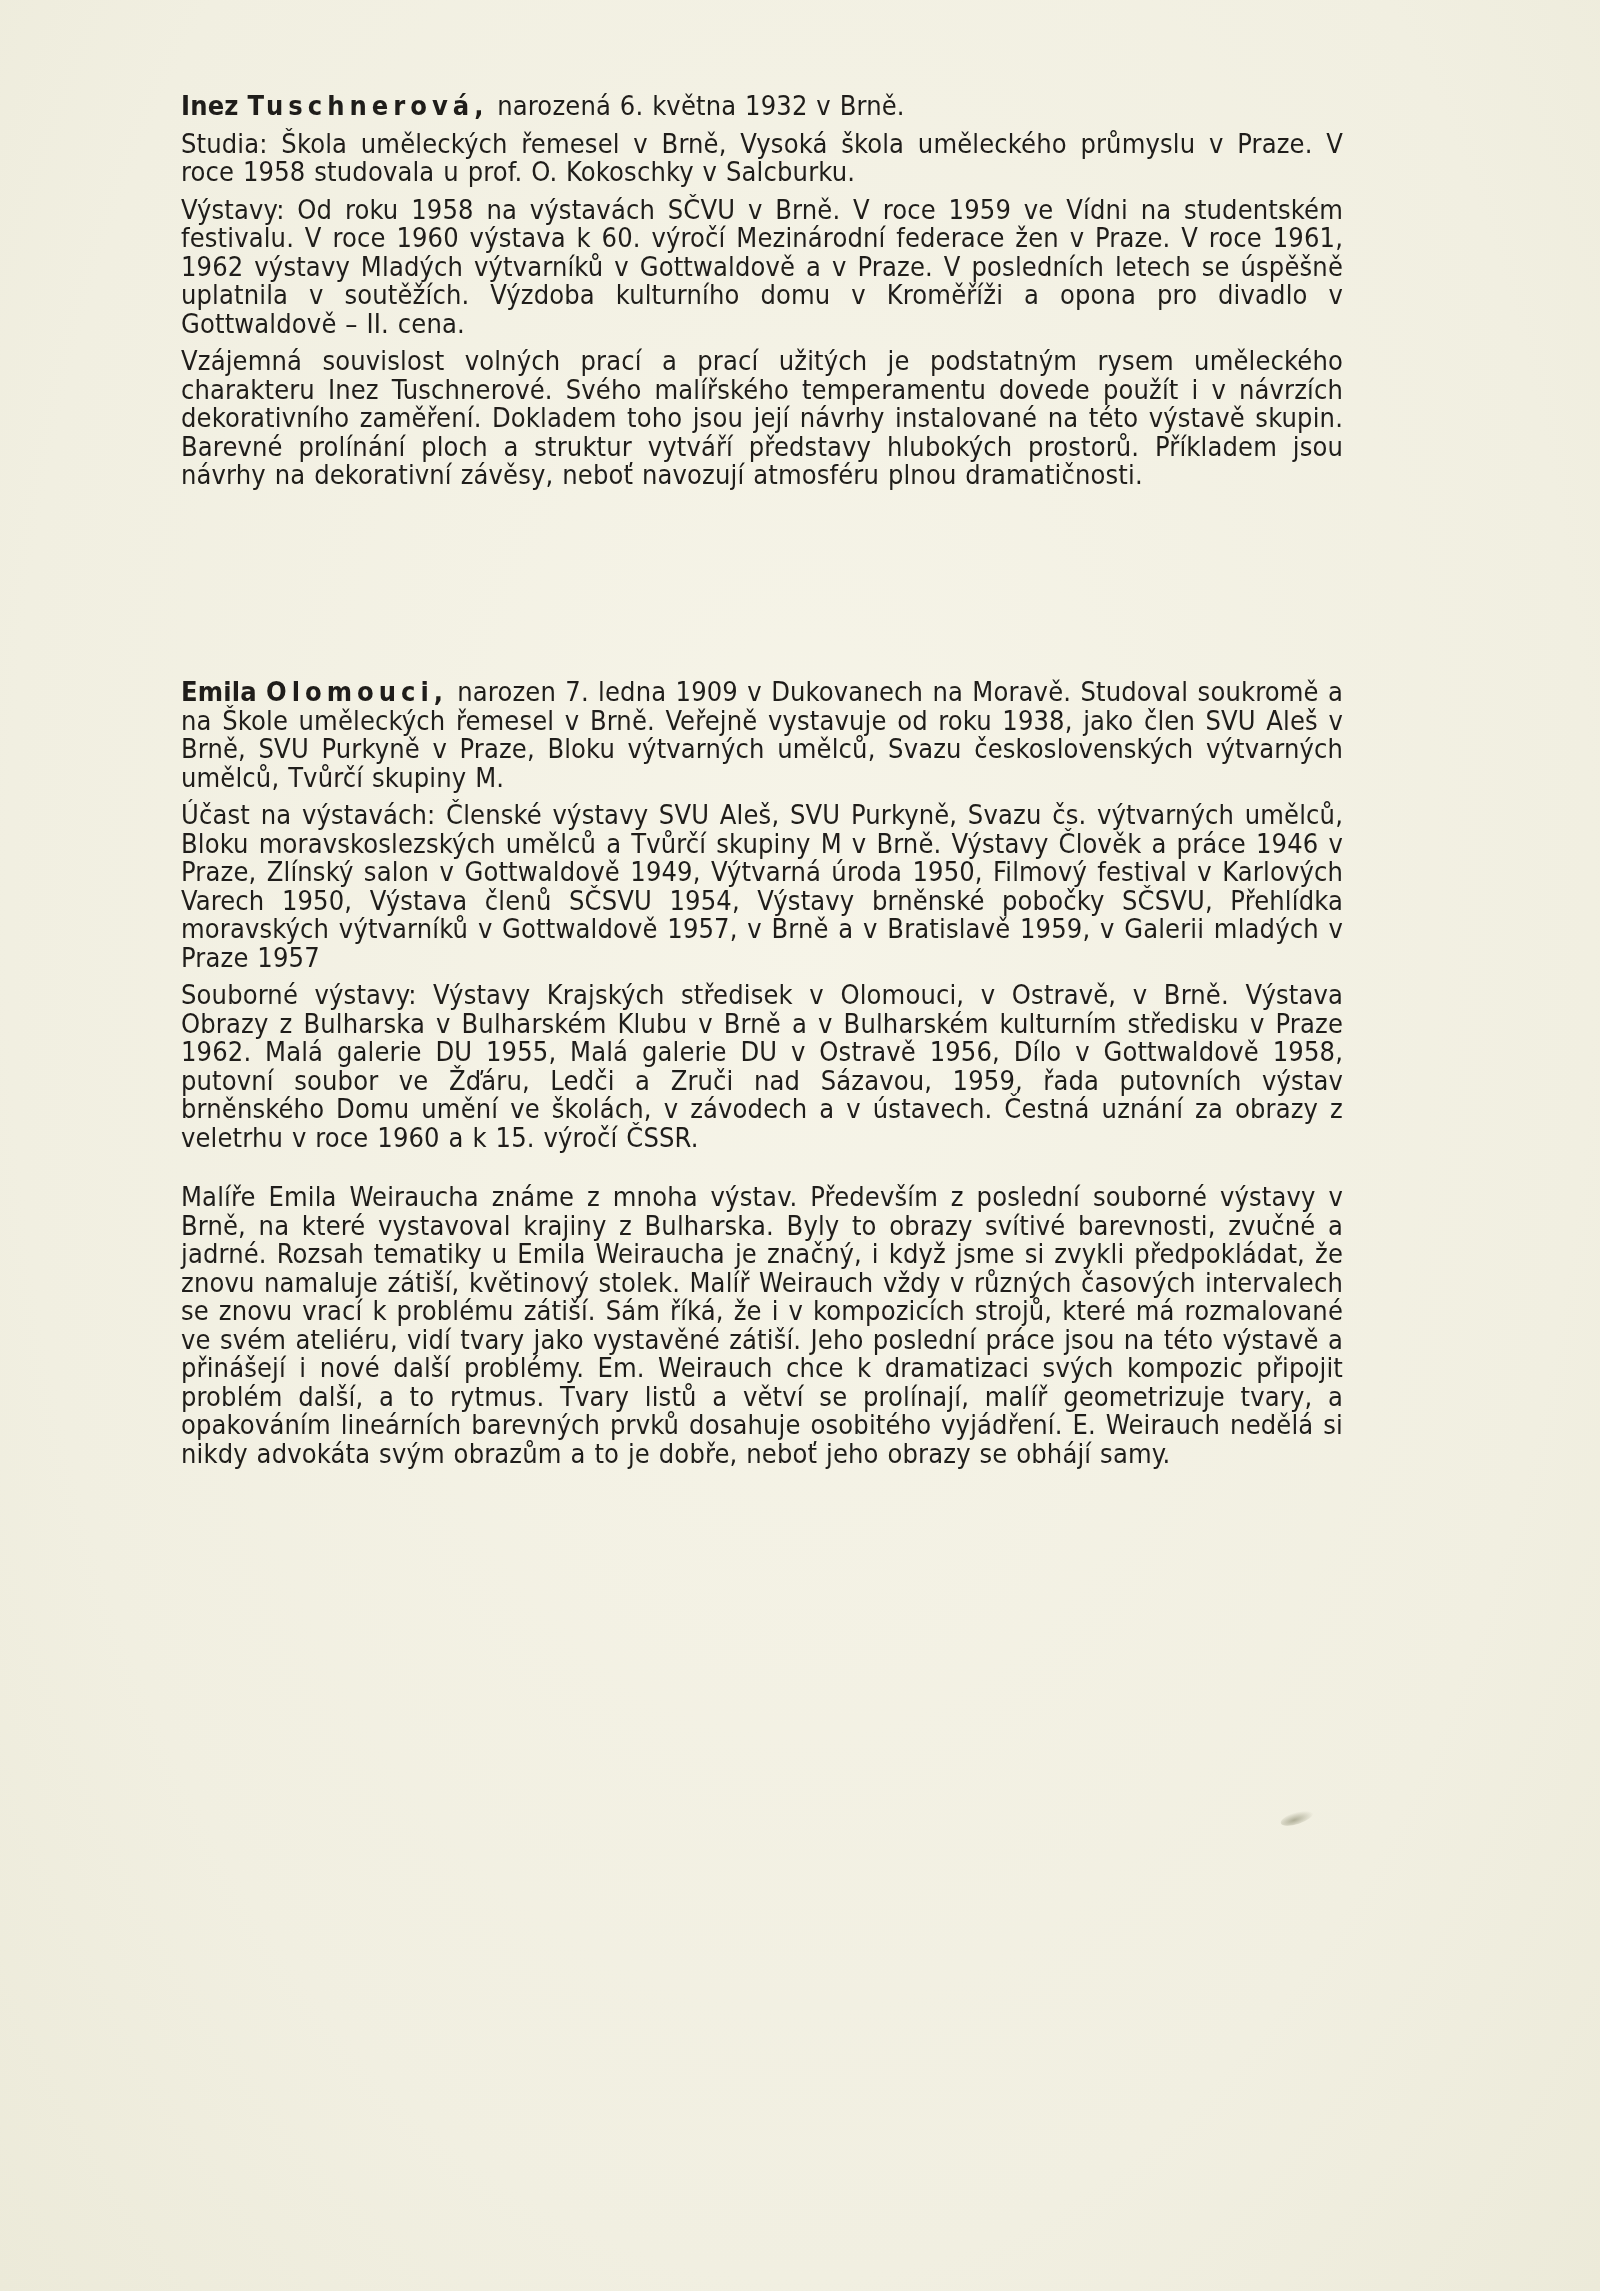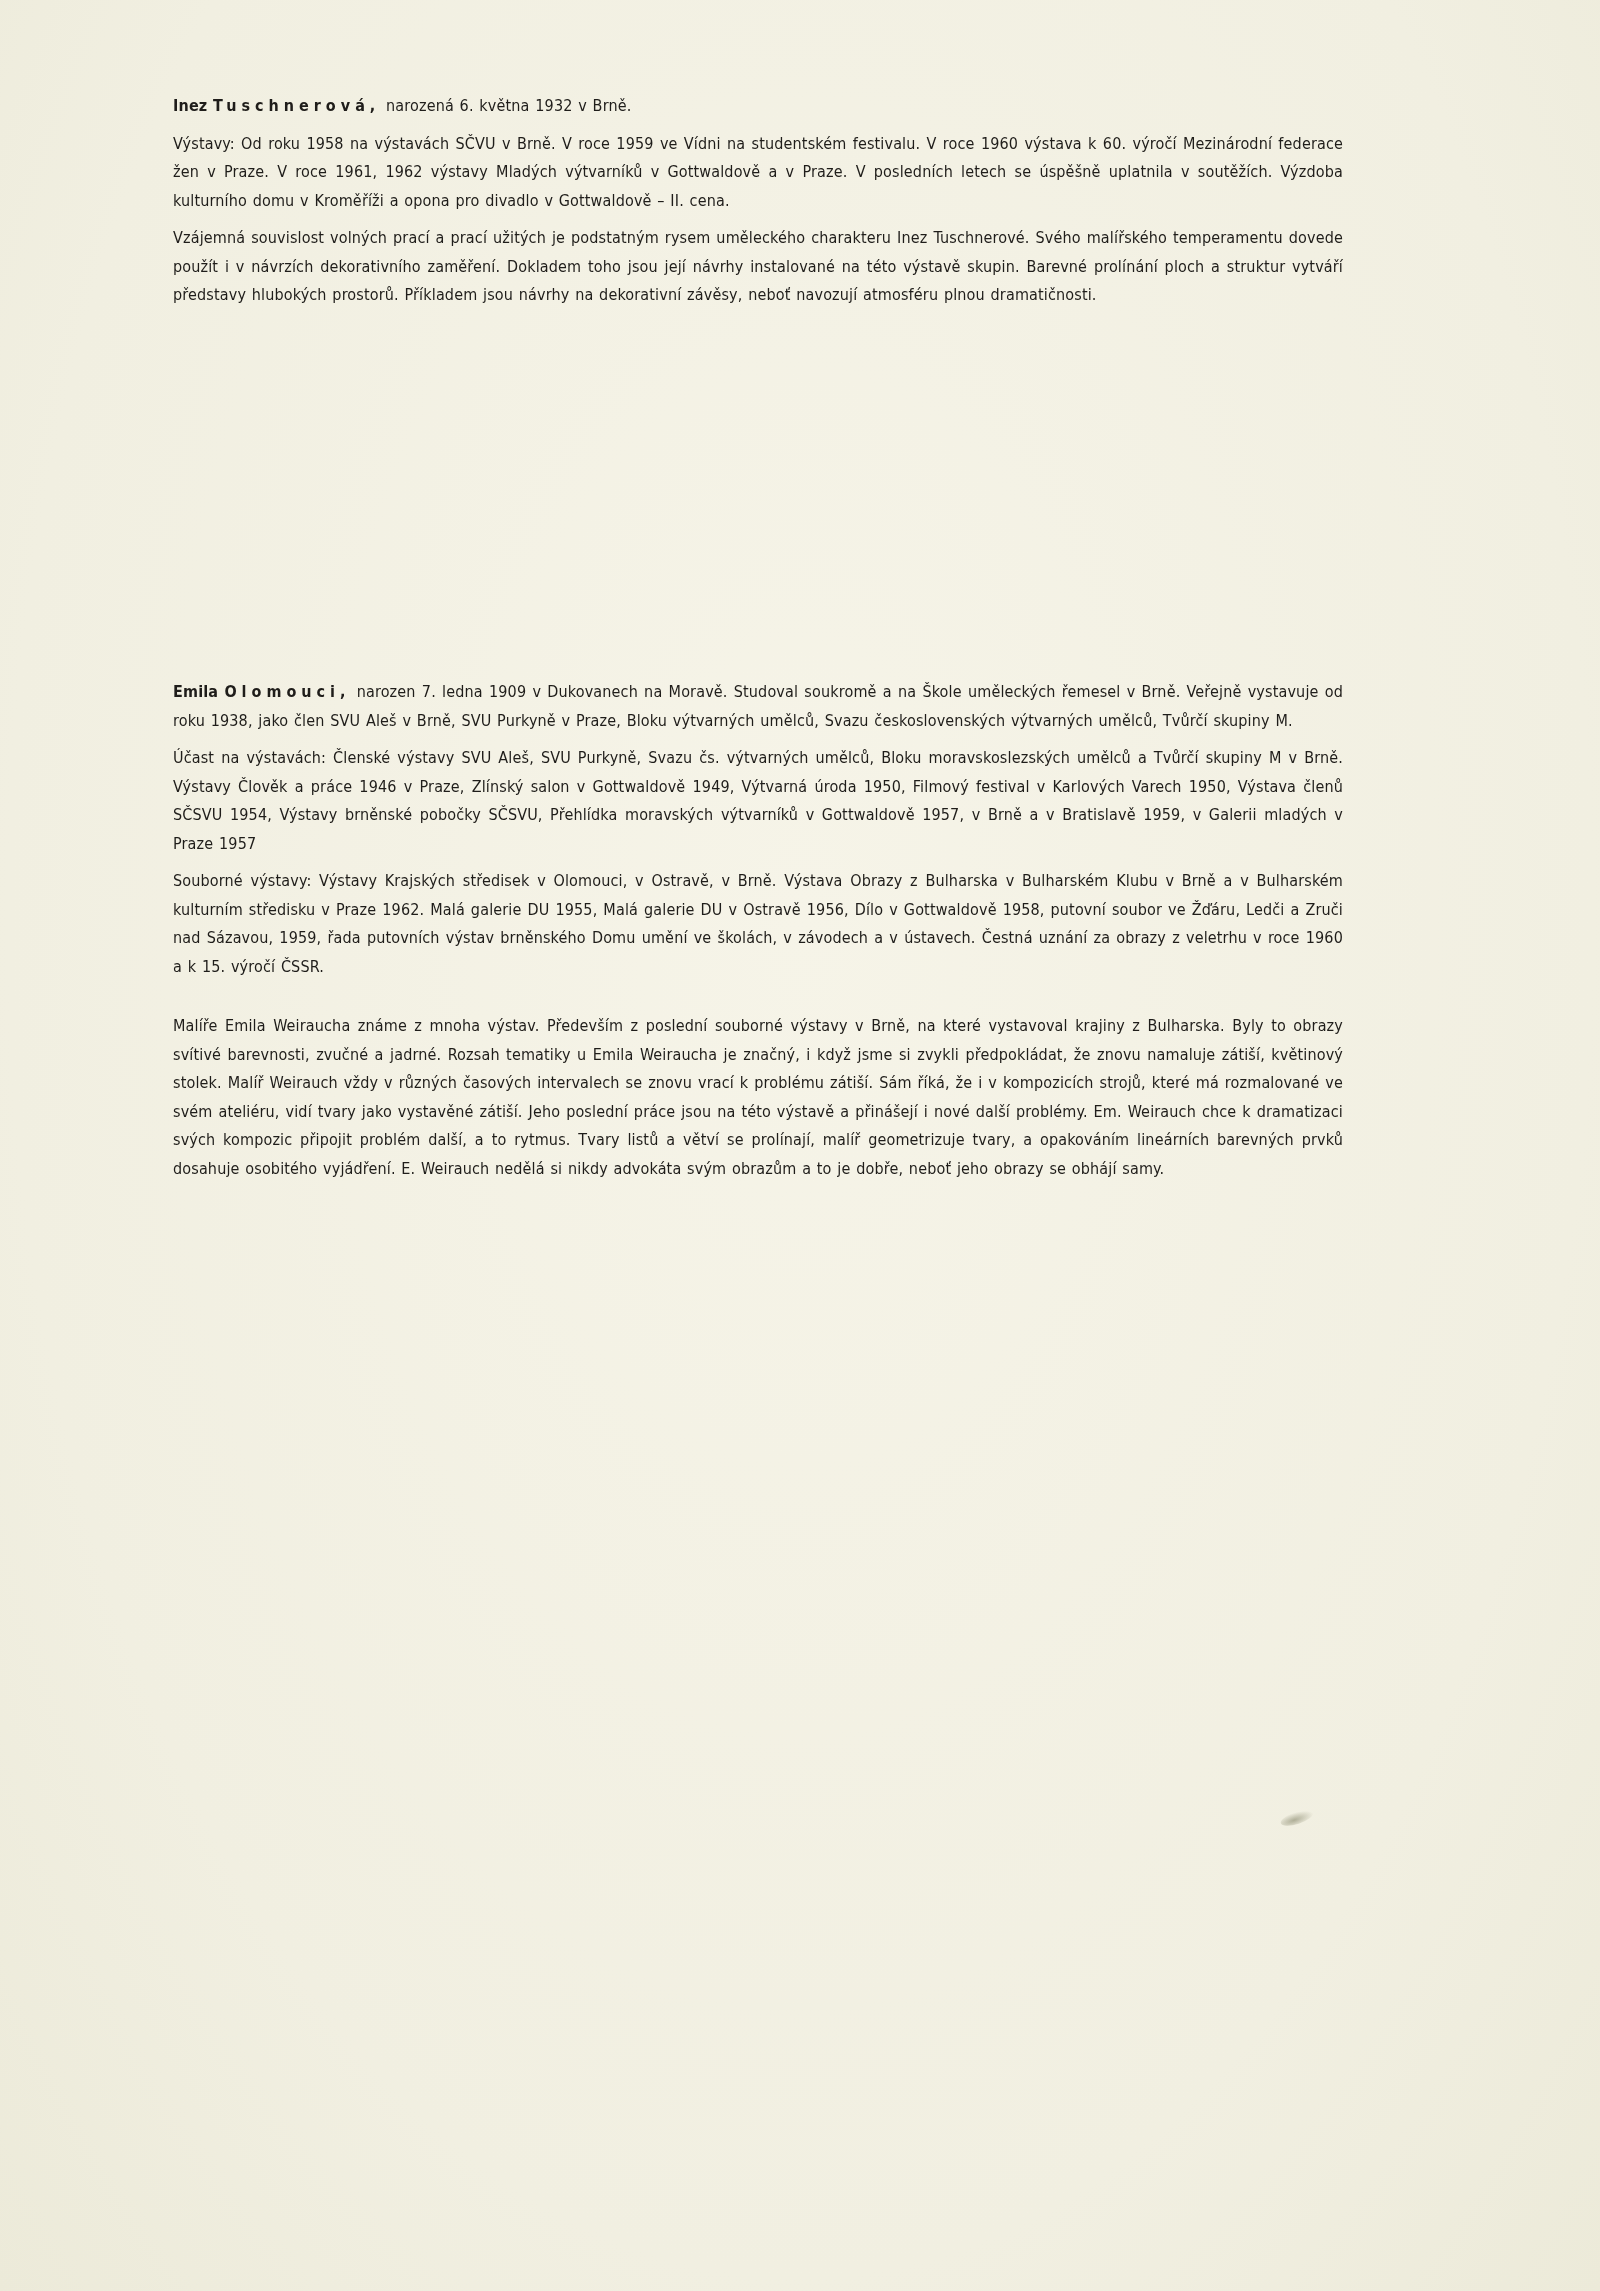--- a/index.html
+++ b/index.html
@@ -20,22 +20,22 @@
     }
     .column {
       position: absolute;
       left: 173px;
       width: 1170px;
     }
     .entry { }
     .entry-1 { top: 92px; }
     .entry-2 { top: 678px; }
     p {
-      margin: 0 0 9px 0;
-      font-size: 16px;
+      margin: 0 0 9px 8px;
+      font-size: 27px;
       line-height: 28.5px;
       text-align: justify;
       letter-spacing: 0.15px;
       word-spacing: 1px;
       font-stretch: condensed;
     }
     .name {
       font-weight: bold;
     }
     .surname {
@@ -52,20 +52,21 @@
       transform: rotate(-18deg);
     }
   </style>
 </head>
 <body>
 
 <div class="page">
 
   <section class="column entry entry-1">
     <p><span class="name">Inez</span> <span class="surname">Tuschnerová,</span><span> narozená 6. května 1932 v Brně.</span></p>
+    <p>Studia: Škola uměleckých řemesel v Brně, Vysoká škola uměleckého průmyslu v Praze. V roce 1958 studovala u prof. O. Kokoschky v Salcburku.</p>
     <p>Výstavy: Od roku 1958 na výstavách SČVU v Brně. V roce 1959 ve Vídni na studentském festivalu. V roce 1960 výstava k 60. výročí Mezinárodní federace žen v Praze. V roce 1961, 1962 výstavy Mladých výtvarníků v Gottwaldově a v Praze. V posledních letech se úspěšně uplatnila v soutěžích. Výzdoba kulturního domu v Kroměříži a opona pro divadlo v Gottwaldově – II. cena.</p>
     <p>Vzájemná souvislost volných prací a prací užitých je podstatným rysem uměleckého charakteru Inez Tuschnerové. Svého malířského temperamentu dovede použít i v návrzích dekorativního zaměření. Dokladem toho jsou její návrhy instalované na této výstavě skupin. Barevné prolínání ploch a struktur vytváří představy hlubokých prostorů. Příkladem jsou návrhy na dekorativní závěsy, neboť navozují atmosféru plnou dramatičnosti.</p>
   </section>
 
   <section class="column entry entry-2">
     <p><span class="name">Emila</span> <span class="surname">Olomouci,</span><span> narozen 7. ledna 1909 v Dukovanech na Moravě. Studoval soukromě a na Škole uměleckých řemesel v Brně. Veřejně vystavuje od roku 1938, jako člen SVU Aleš v Brně, SVU Purkyně v Praze, Bloku výtvarných umělců, Svazu československých výtvarných umělců, Tvůrčí skupiny M.</span></p>
     <p>Účast na výstavách: Členské výstavy SVU Aleš, SVU Purkyně, Svazu čs. výtvarných umělců, Bloku moravskoslezských umělců a Tvůrčí skupiny M v Brně. Výstavy Člověk a práce 1946 v Praze, Zlínský salon v Gottwaldově 1949, Výtvarná úroda 1950, Filmový festival v Karlových Varech 1950, Výstava členů SČSVU 1954, Výstavy brněnské pobočky SČSVU, Přehlídka moravských výtvarníků v Gottwaldově 1957, v Brně a v Bratislavě 1959, v Galerii mladých v Praze 1957</p>
     <p>Souborné výstavy: Výstavy Krajských středisek v Olomouci, v Ostravě, v Brně. Výstava Obrazy z Bulharska v Bulharském Klubu v Brně a v Bulharském kulturním středisku v Praze 1962. Malá galerie DU 1955, Malá galerie DU v Ostravě 1956, Dílo v Gottwaldově 1958, putovní soubor ve Žďáru, Ledči a Zruči nad Sázavou, 1959, řada putovních výstav brněnského Domu umění ve školách, v závodech a v ústavech. Čestná uznání za obrazy z veletrhu v roce 1960 a k 15. výročí ČSSR.</p>
     <div class="gap"></div>
     <p>Malíře Emila Weiraucha známe z mnoha výstav. Především z poslední souborné výstavy v Brně, na které vystavoval krajiny z Bulharska. Byly to obrazy svítivé barevnosti, zvučné a jadrné. Rozsah tematiky u Emila Weiraucha je značný, i když jsme si zvykli předpokládat, že znovu namaluje zátiší, květinový stolek. Malíř Weirauch vždy v různých časových intervalech se znovu vrací k problému zátiší. Sám říká, že i v kompozicích strojů, které má rozmalované ve svém ateliéru, vidí tvary jako vystavěné zátiší. Jeho poslední práce jsou na této výstavě a přinášejí i nové další problémy. Em. Weirauch chce k dramatizaci svých kompozic připojit problém další, a to rytmus. Tvary listů a větví se prolínají, malíř geometrizuje tvary, a opakováním lineárních barevných prvků dosahuje osobitého vyjádření. E. Weirauch nedělá si nikdy advokáta svým obrazům a to je dobře, neboť jeho obrazy se obhájí samy.</p>

